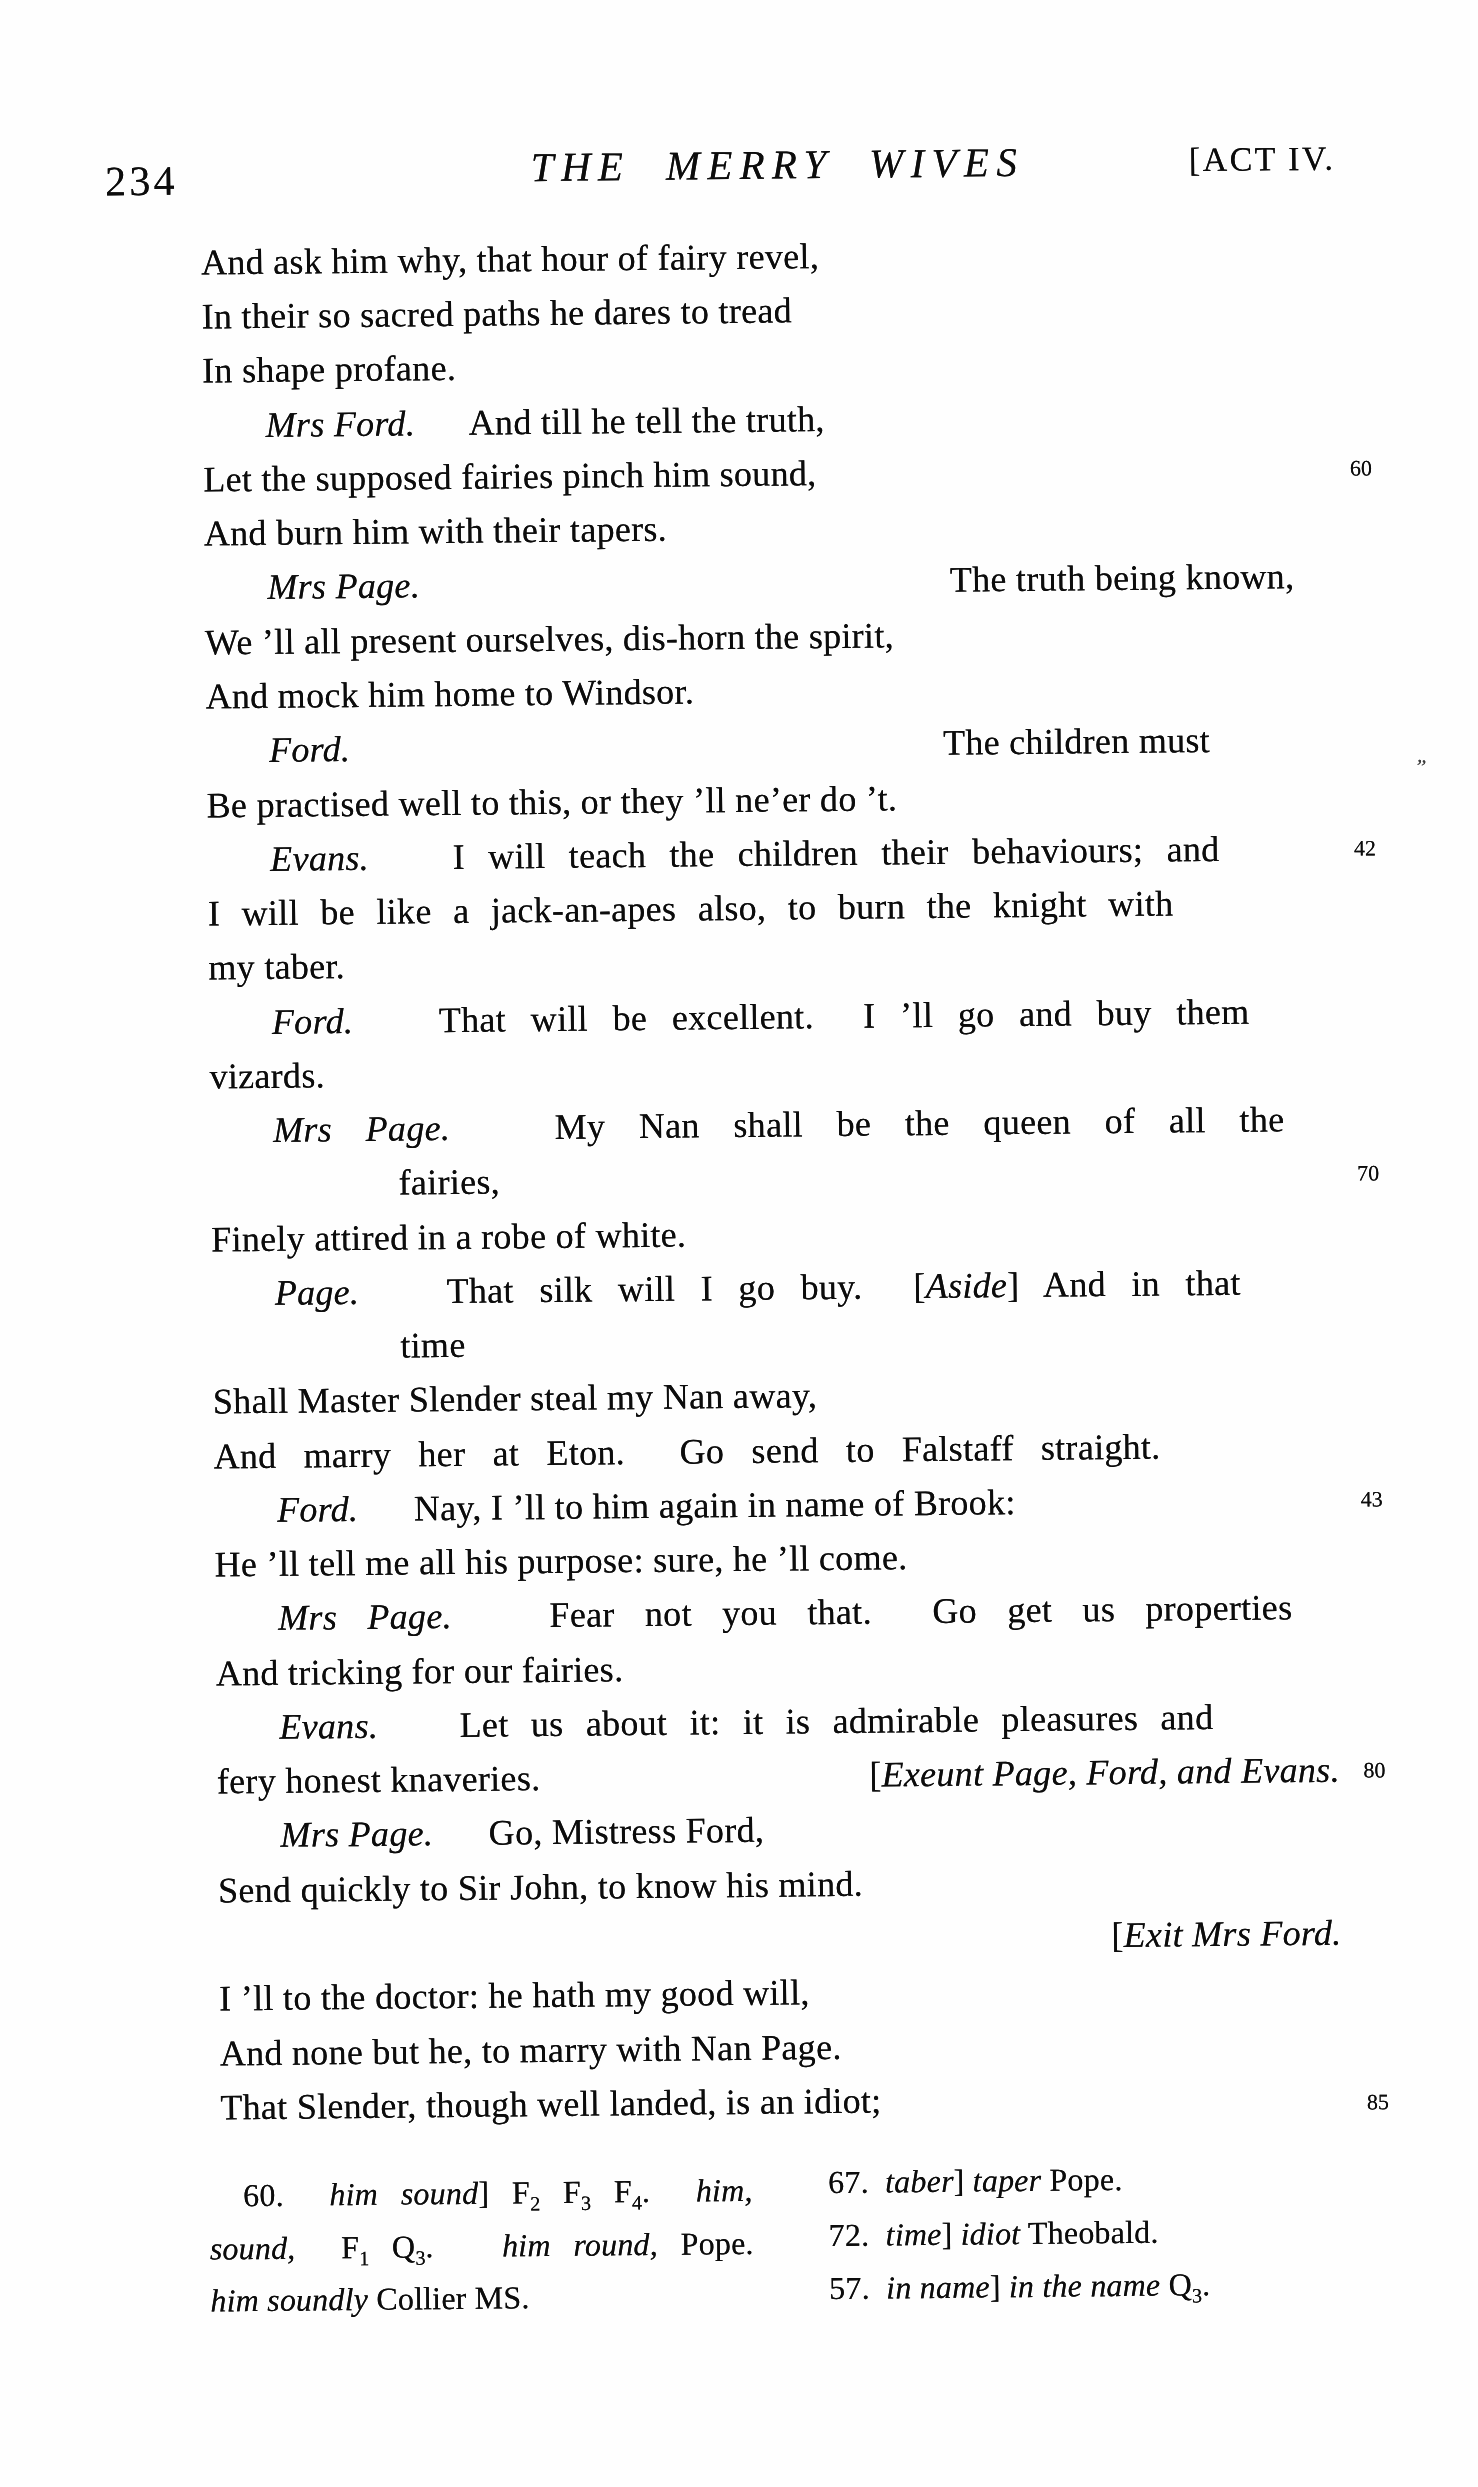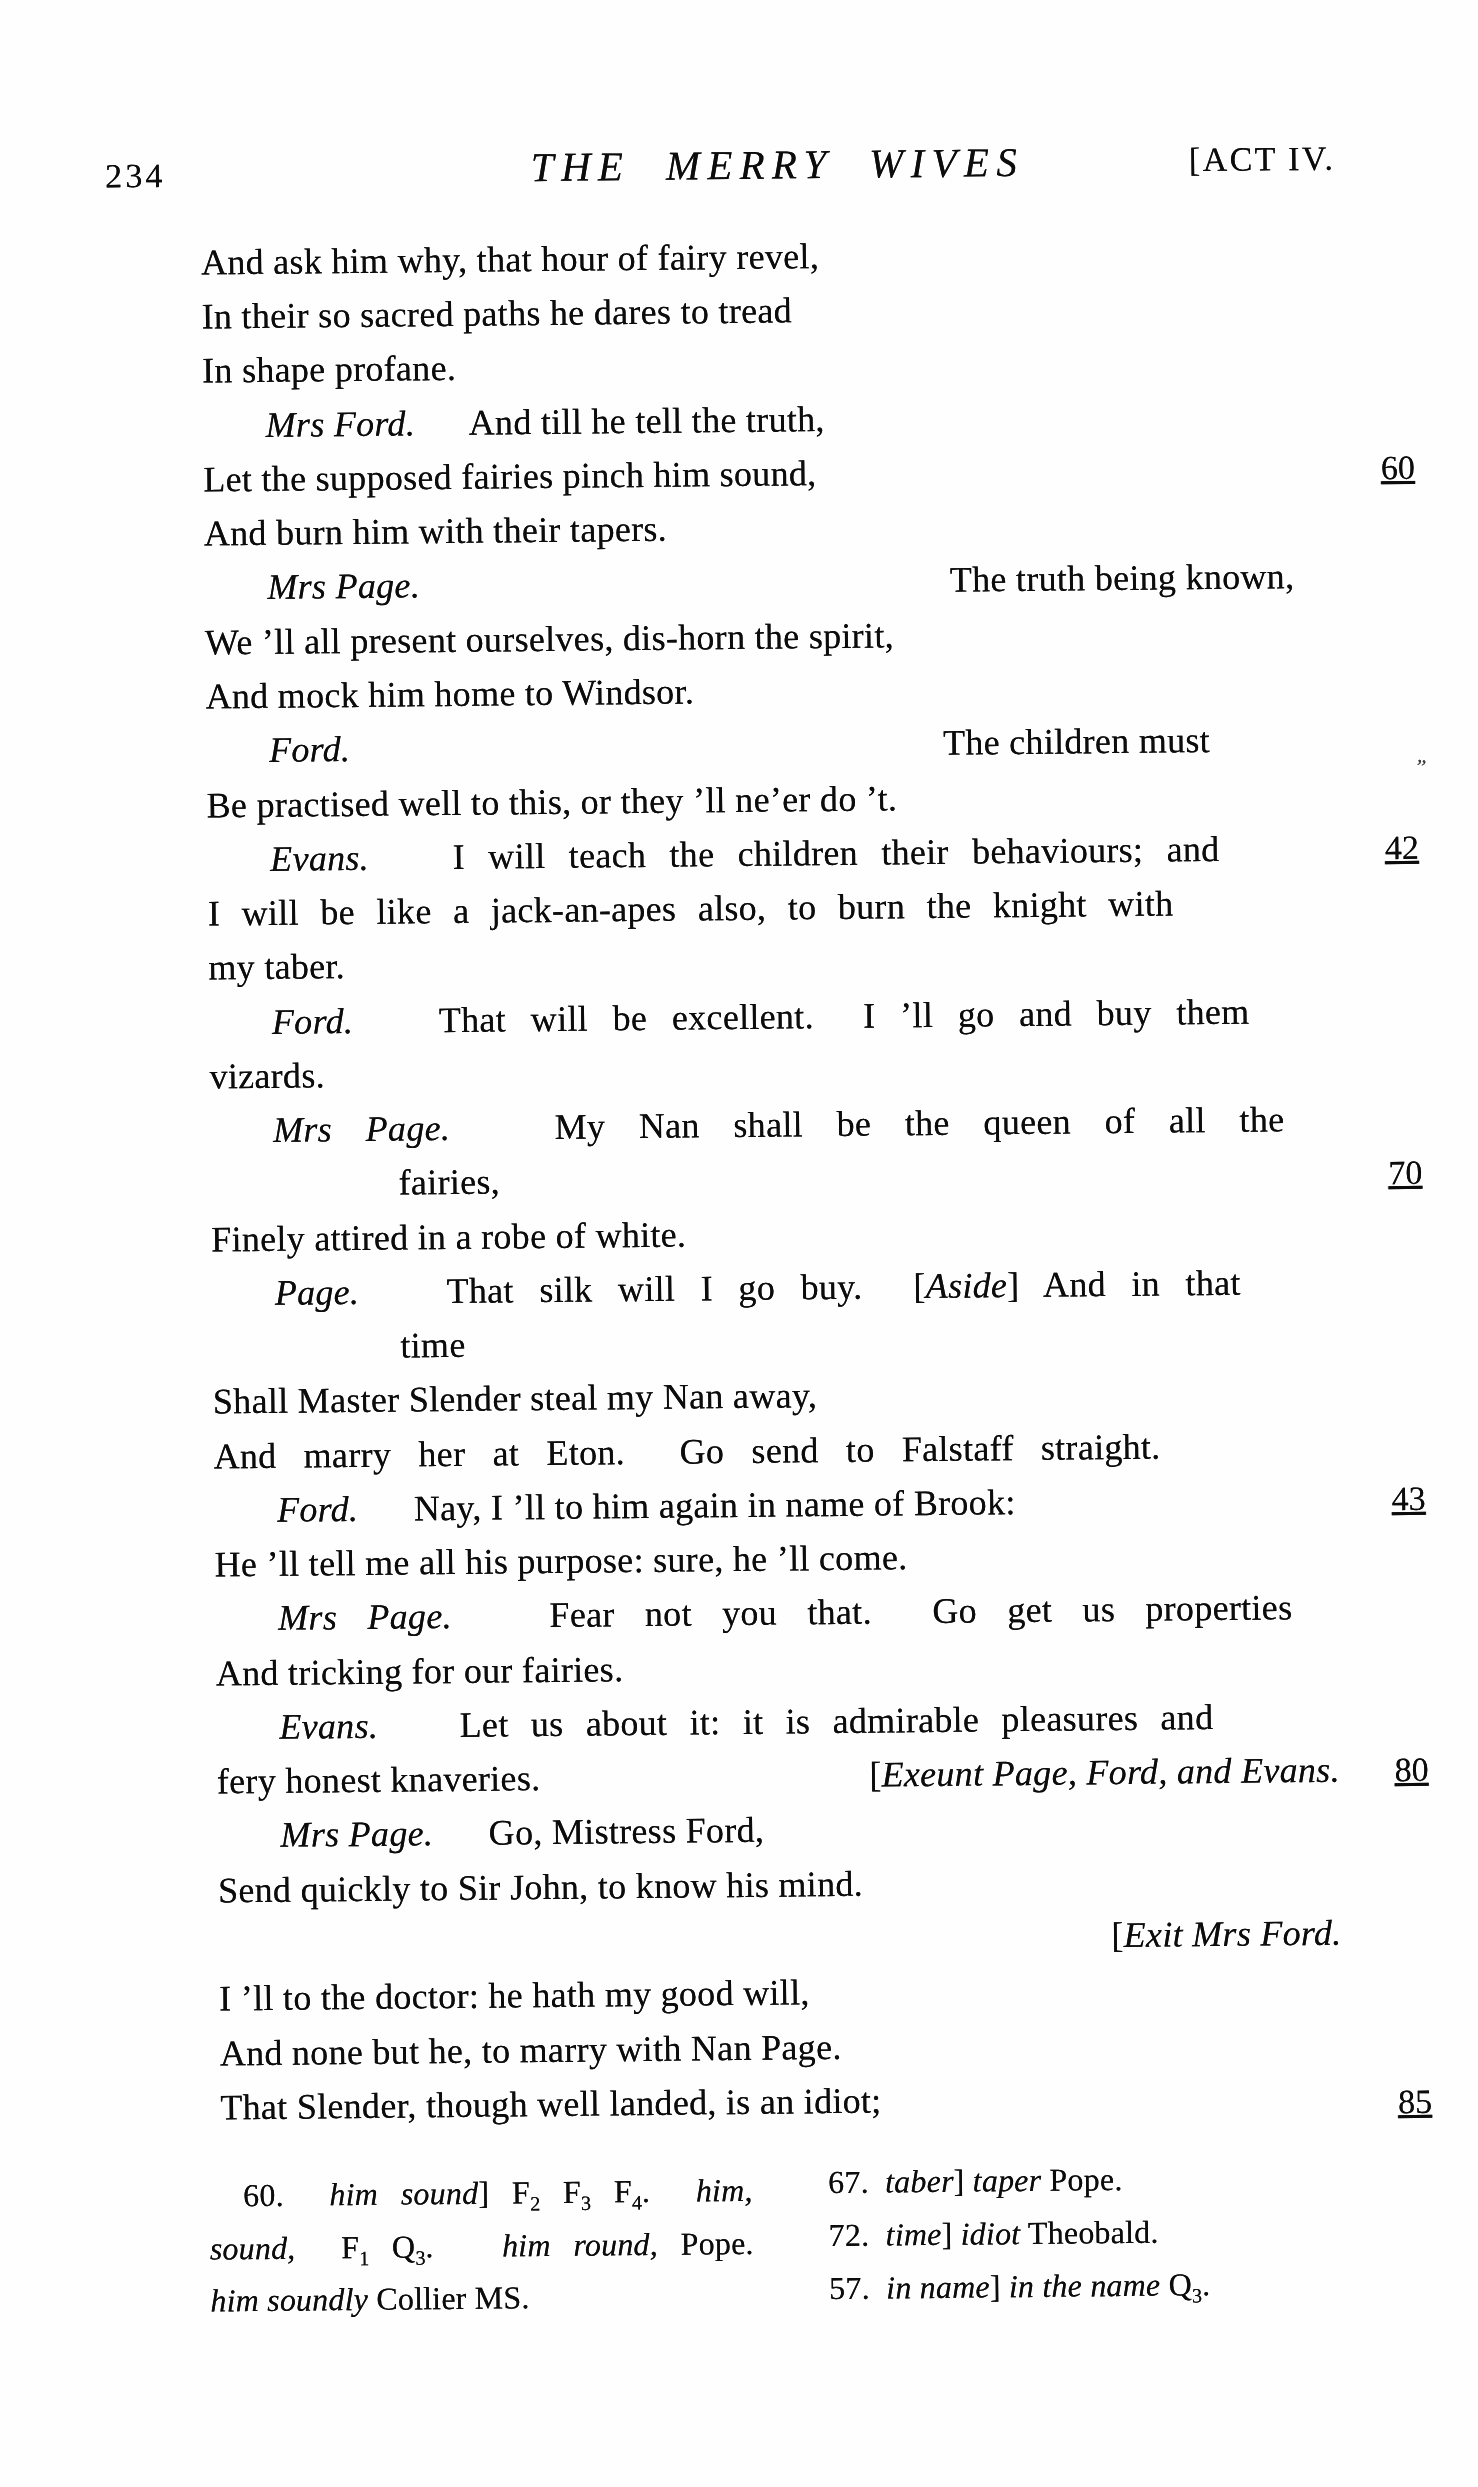--- a/index.html
+++ b/index.html
@@ -2,34 +2,34 @@
 <html style="font-size:13px"><head>
 <meta charset="utf-8">
 <style>
   html,body{margin:0;padding:0;background:#ffffff;}
   .page{position:relative;width:1478px;height:2487px;background:#fefefe;overflow:hidden;
         font-family:"Liberation Serif","DejaVu Serif",serif;color:#0c0c0c;}
   .scan{position:absolute;left:0;top:0;width:1478px;height:2487px;
         transform:rotate(-0.6deg);transform-origin:50% 45%;
         text-shadow:0 0 0.5px rgba(0,0,0,0.85);}
   
-  .pagenum{position:absolute;left:115px;top:151px;font-size:34px;letter-spacing:3.2px;}
+  .pagenum{position:absolute;left:115px;top:151px;font-size:42px;letter-spacing:3.2px;}
   .runtitle{position:absolute;left:487px;top:141px;width:601px;text-align:center;
             font-style:italic;font-size:41px;letter-spacing:7.3px;word-spacing:18px;}
   .actlabel{position:absolute;left:1199px;top:146px;font-size:34px;letter-spacing:2.4px;}
   
   .line{position:absolute;left:210px;font-size:36px;line-height:47px;white-space:pre;letter-spacing:0.3px;}
   .line.s{left:273px;}
   .line.h{left:398px;}
   .line.sp{left:273px;display:flex;justify-content:space-between;}
   .line.r{left:210px;width:1123px;text-align:right;}
   .it{font-style:italic;}
   .speaker{font-style:italic;margin-right:37px;}
   .sub{font-size:20.3px;vertical-align:-7.3px;letter-spacing:0;}
-  .num{position:absolute;left:1378px;width:81px;font-size:34px;padding-left:9.7px;line-height:47px;text-decoration:underline;}
+  .num{position:absolute;left:1347px;width:81px;font-size:22px;padding-left:9.7px;line-height:47px;}
   
   .fn-line{position:absolute;font-size:32px;line-height:42px;white-space:pre;letter-spacing:0.2px;}
   .artifact{position:absolute;font-size:21px;opacity:0.8;transform:rotate(8deg);}
 </style>
 </head>
 <body>
 
 <div class="page">
   <div class="scan">
 

